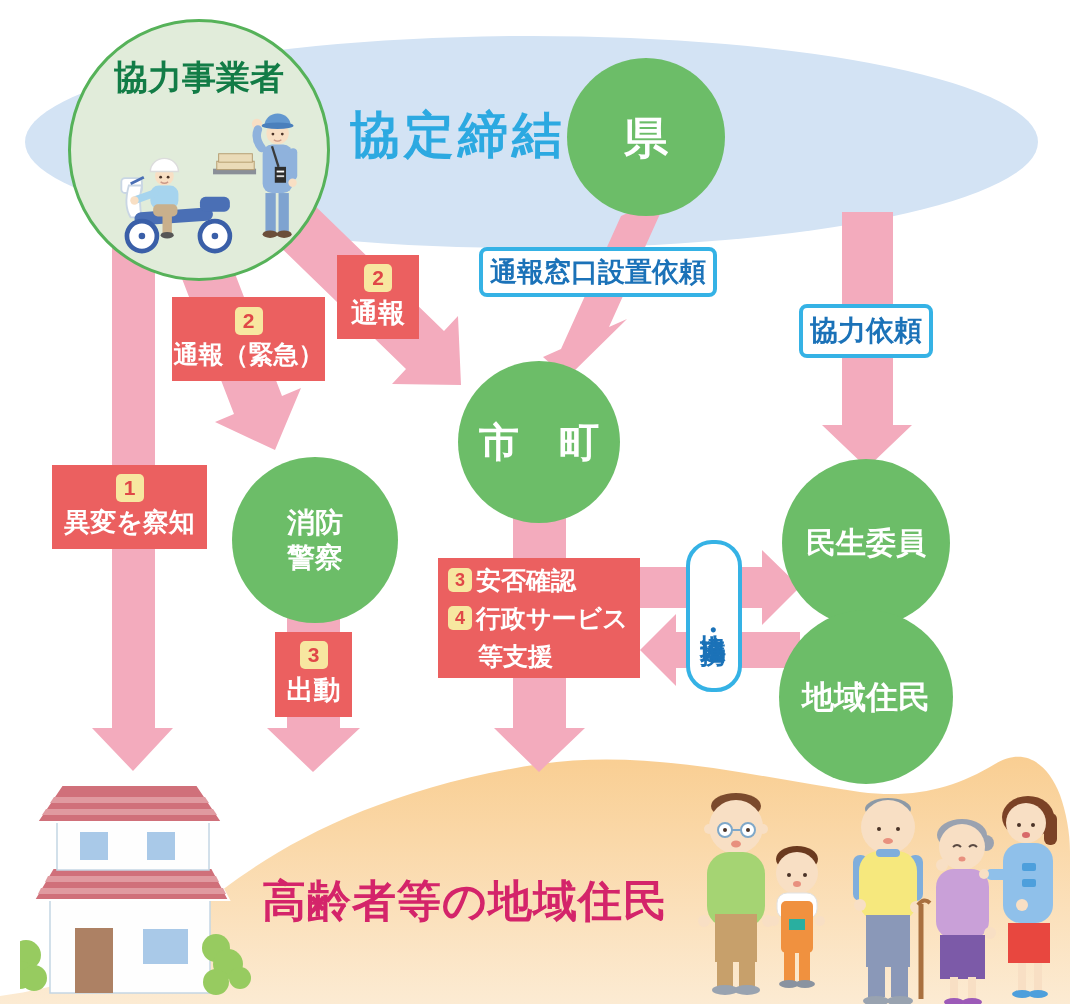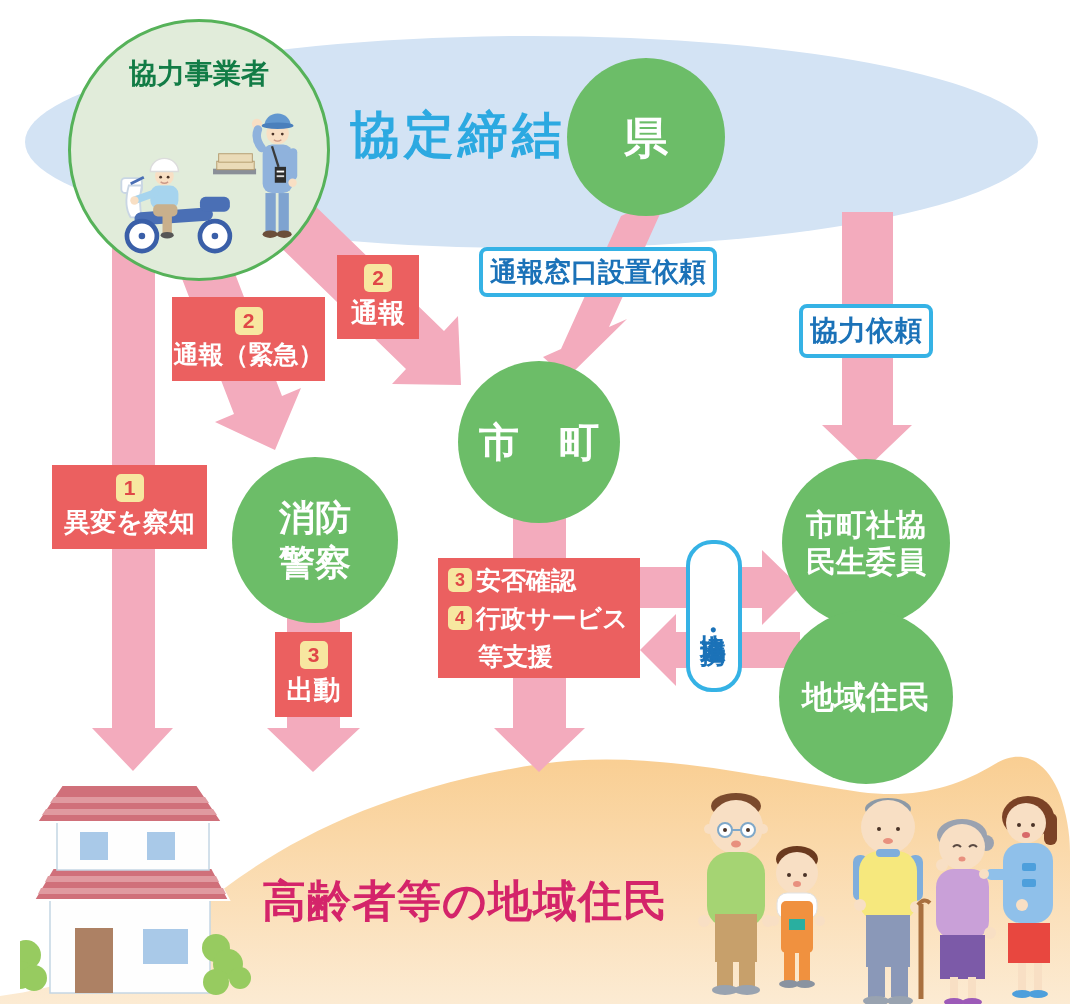--- a/index.html
+++ b/index.html
@@ -11,27 +11,27 @@
           border-radius:50%;z-index:1;}
   .banner-label{position:absolute;left:350px;top:102px;font-size:50px;font-weight:bold;
                 color:#2CA9E1;letter-spacing:4px;z-index:2;white-space:nowrap;}
   
   .circle{position:absolute;border-radius:50%;background:#6CBD68;color:#fff;z-index:3;
           display:flex;flex-direction:column;align-items:center;justify-content:center;
           text-align:center;font-weight:bold;line-height:1.25;}
   .c-ken{left:567px;top:58px;width:158px;height:158px;font-size:44px;}
   .c-kenshakyo{left:781px;top:58px;width:160px;height:160px;font-size:30px;}
   .c-shicho{left:458px;top:361px;width:162px;height:162px;font-size:40px;}
-  .c-shobo{left:232px;top:457px;width:166px;height:166px;font-size:36px;}
+  .c-shobo{left:232px;top:457px;width:166px;height:166px;font-size:28px;}
   .c-shichoshakyo{left:782px;top:459px;width:168px;height:168px;font-size:30px;}
   .c-chiiki{left:779px;top:610px;width:174px;height:174px;font-size:32px;}
   
   .c-coop{position:absolute;left:68px;top:19px;width:262px;height:262px;border-radius:50%;
           background:#E1ECDA;border:3px solid #56B259;box-sizing:border-box;z-index:3;}
-  .coop-title{position:absolute;left:0;top:36px;width:100%;text-align:center;font-size:28px;
+  .coop-title{position:absolute;left:0;top:36px;width:100%;text-align:center;font-size:34px;
               font-weight:bold;color:#127C46;}
   .coop-sub{position:absolute;left:36px;top:102px;font-size:23px;font-weight:bold;
             color:#3F3F3F;line-height:1.45;text-align:left;}
   .coop-art{position:absolute;left:68px;top:19px;width:262px;height:262px;overflow:visible;z-index:3;}
   
   .redbox{position:absolute;background:#EB6060;color:#fff;font-weight:bold;z-index:4;
           display:flex;flex-direction:column;align-items:center;justify-content:center;gap:3px;}
   .chip{display:inline-block;width:28px;height:28px;background:#F7E7A0;color:#E04747;
         border-radius:5px;font-size:21px;line-height:28px;text-align:center;font-weight:bold;
         flex:none;}
@@ -98,21 +98,20 @@
     <span>県</span>
   </div>
   <div class="circle c-shicho">
     <span>市　町</span>
   </div>
   <div class="circle c-shobo">
     <span>消防</span>
     <span>警察</span>
   </div>
   <div class="circle c-shichoshakyo">
-    <span>市町社協</span>
     <span>民生委員</span>
   </div>
   <div class="circle c-chiiki">
     <span>地域住民</span>
   </div>
 
   <div class="c-coop"></div>
   <div class="coop-title" style="position:absolute;left:68px;top:55px;width:262px;z-index:4;">協力事業者</div>
   <svg class="coop-art" viewBox="0 0 262 280" width="262" height="280">
 

